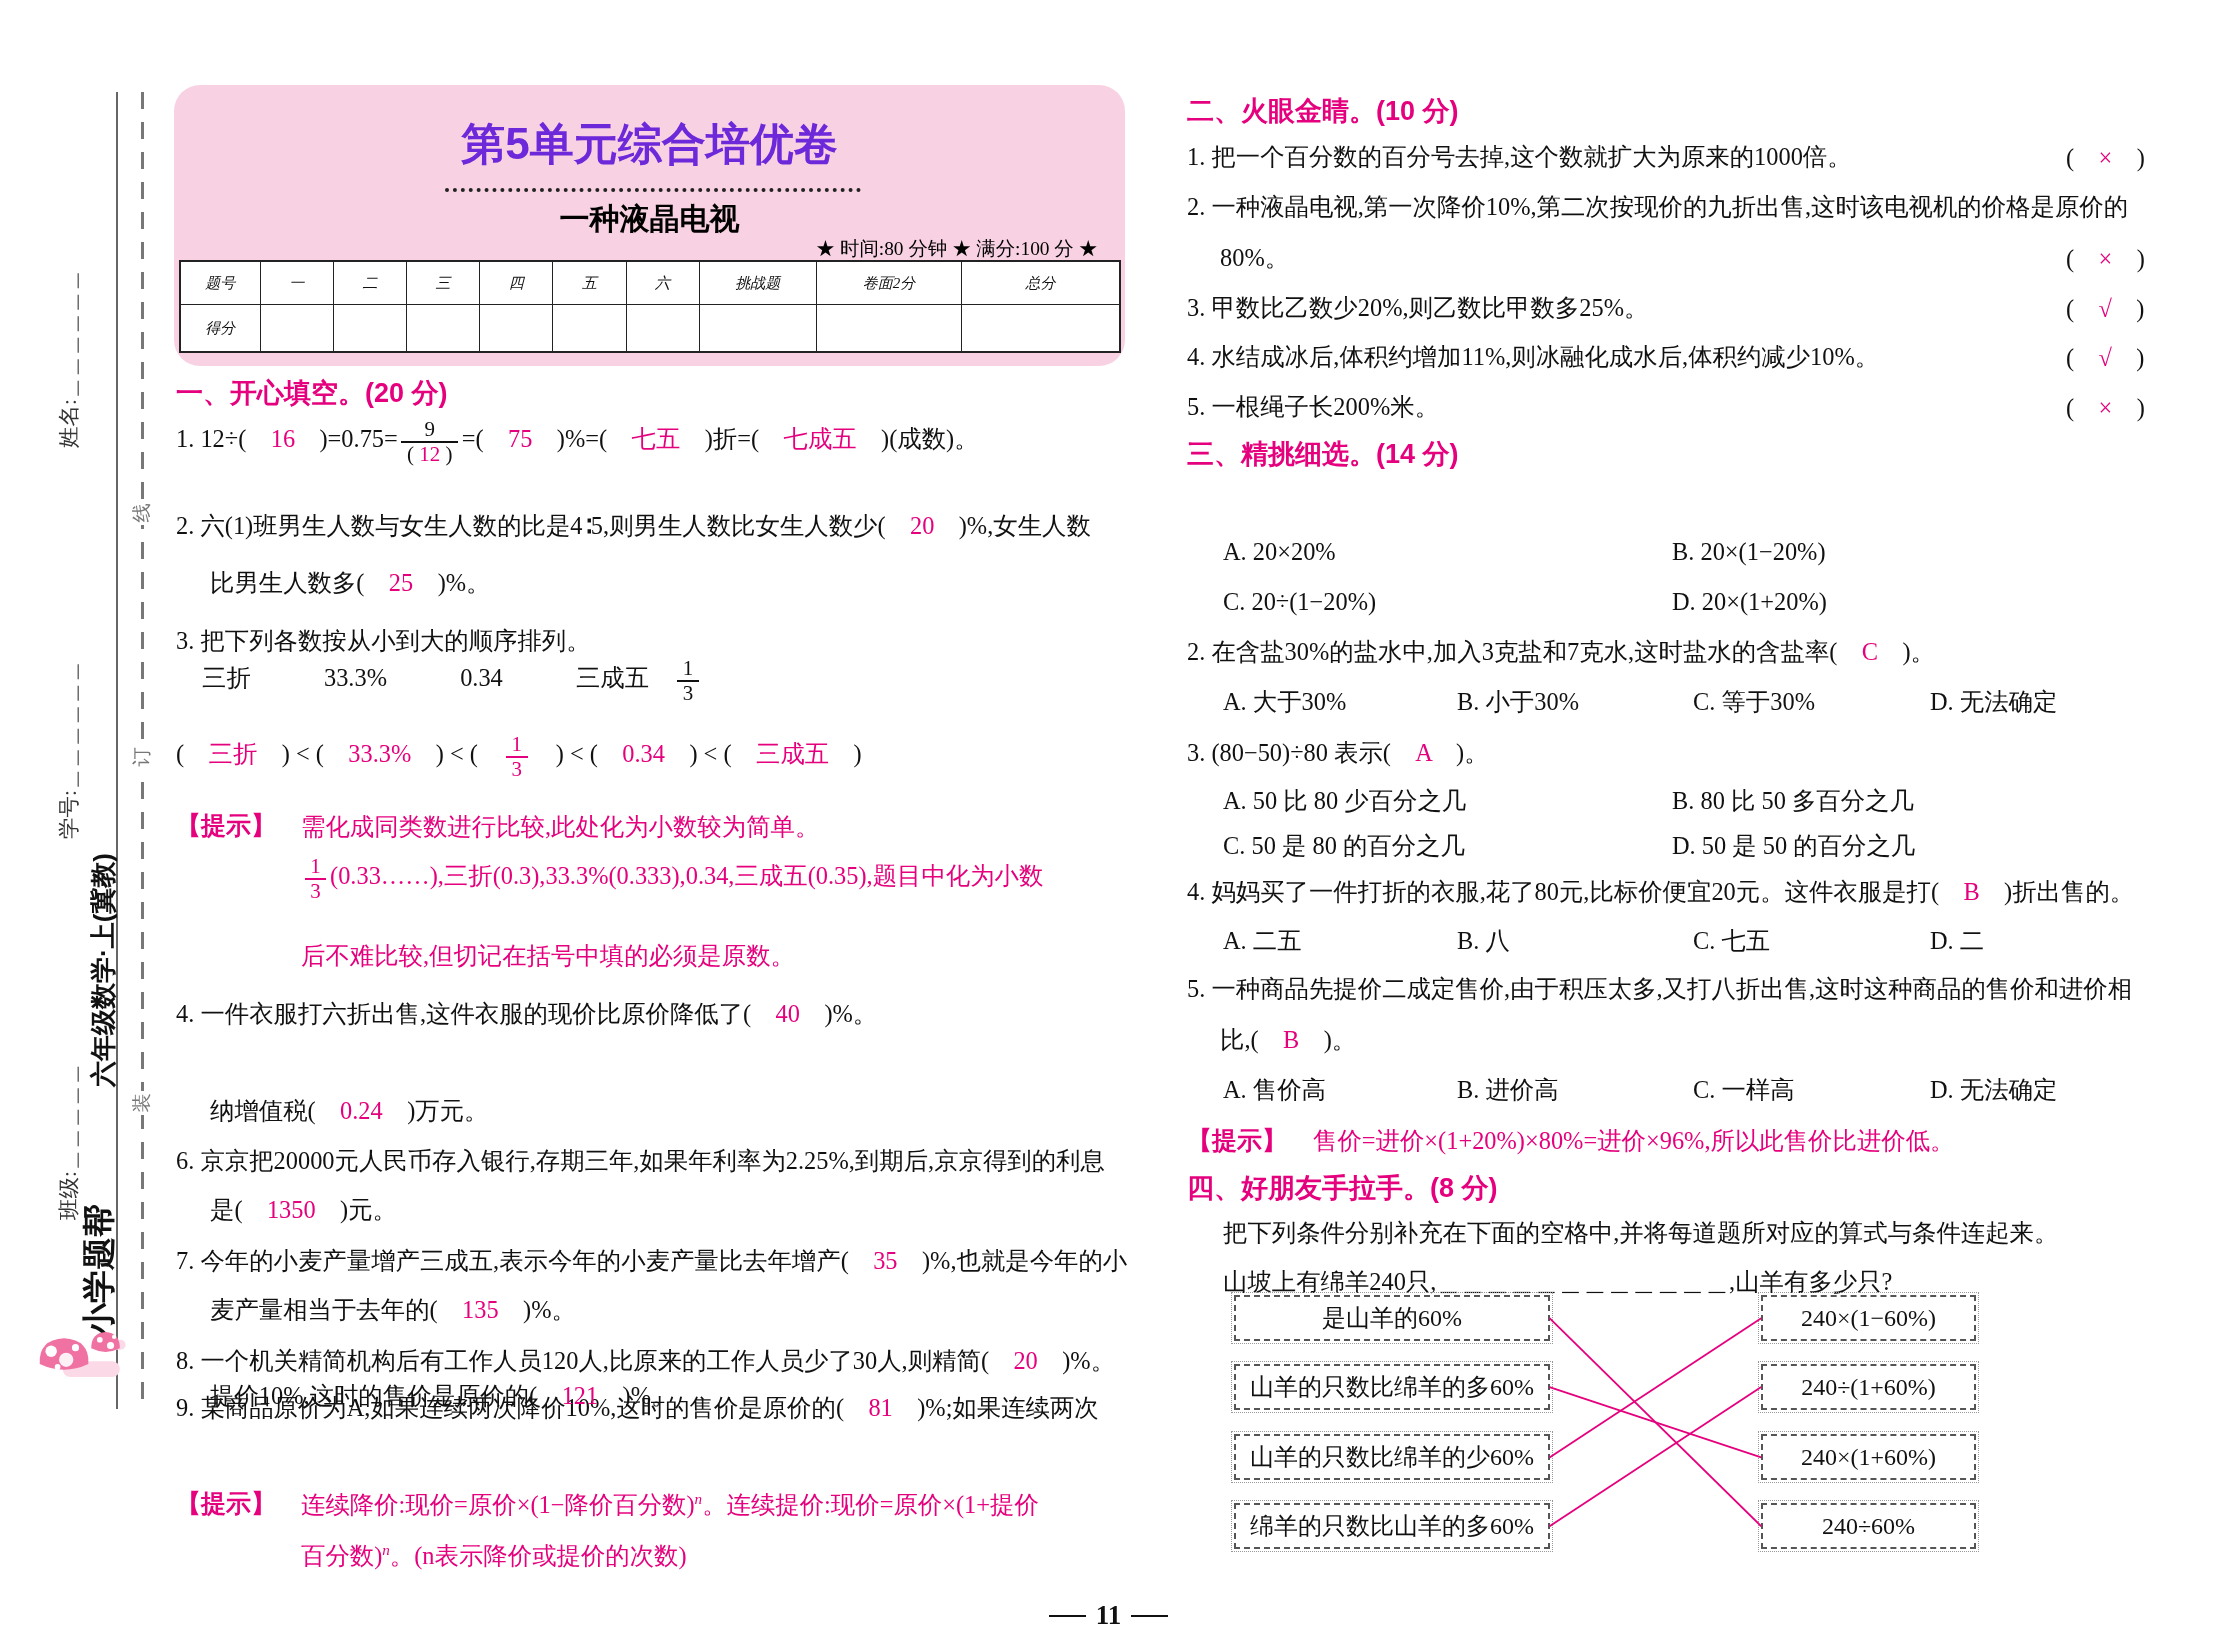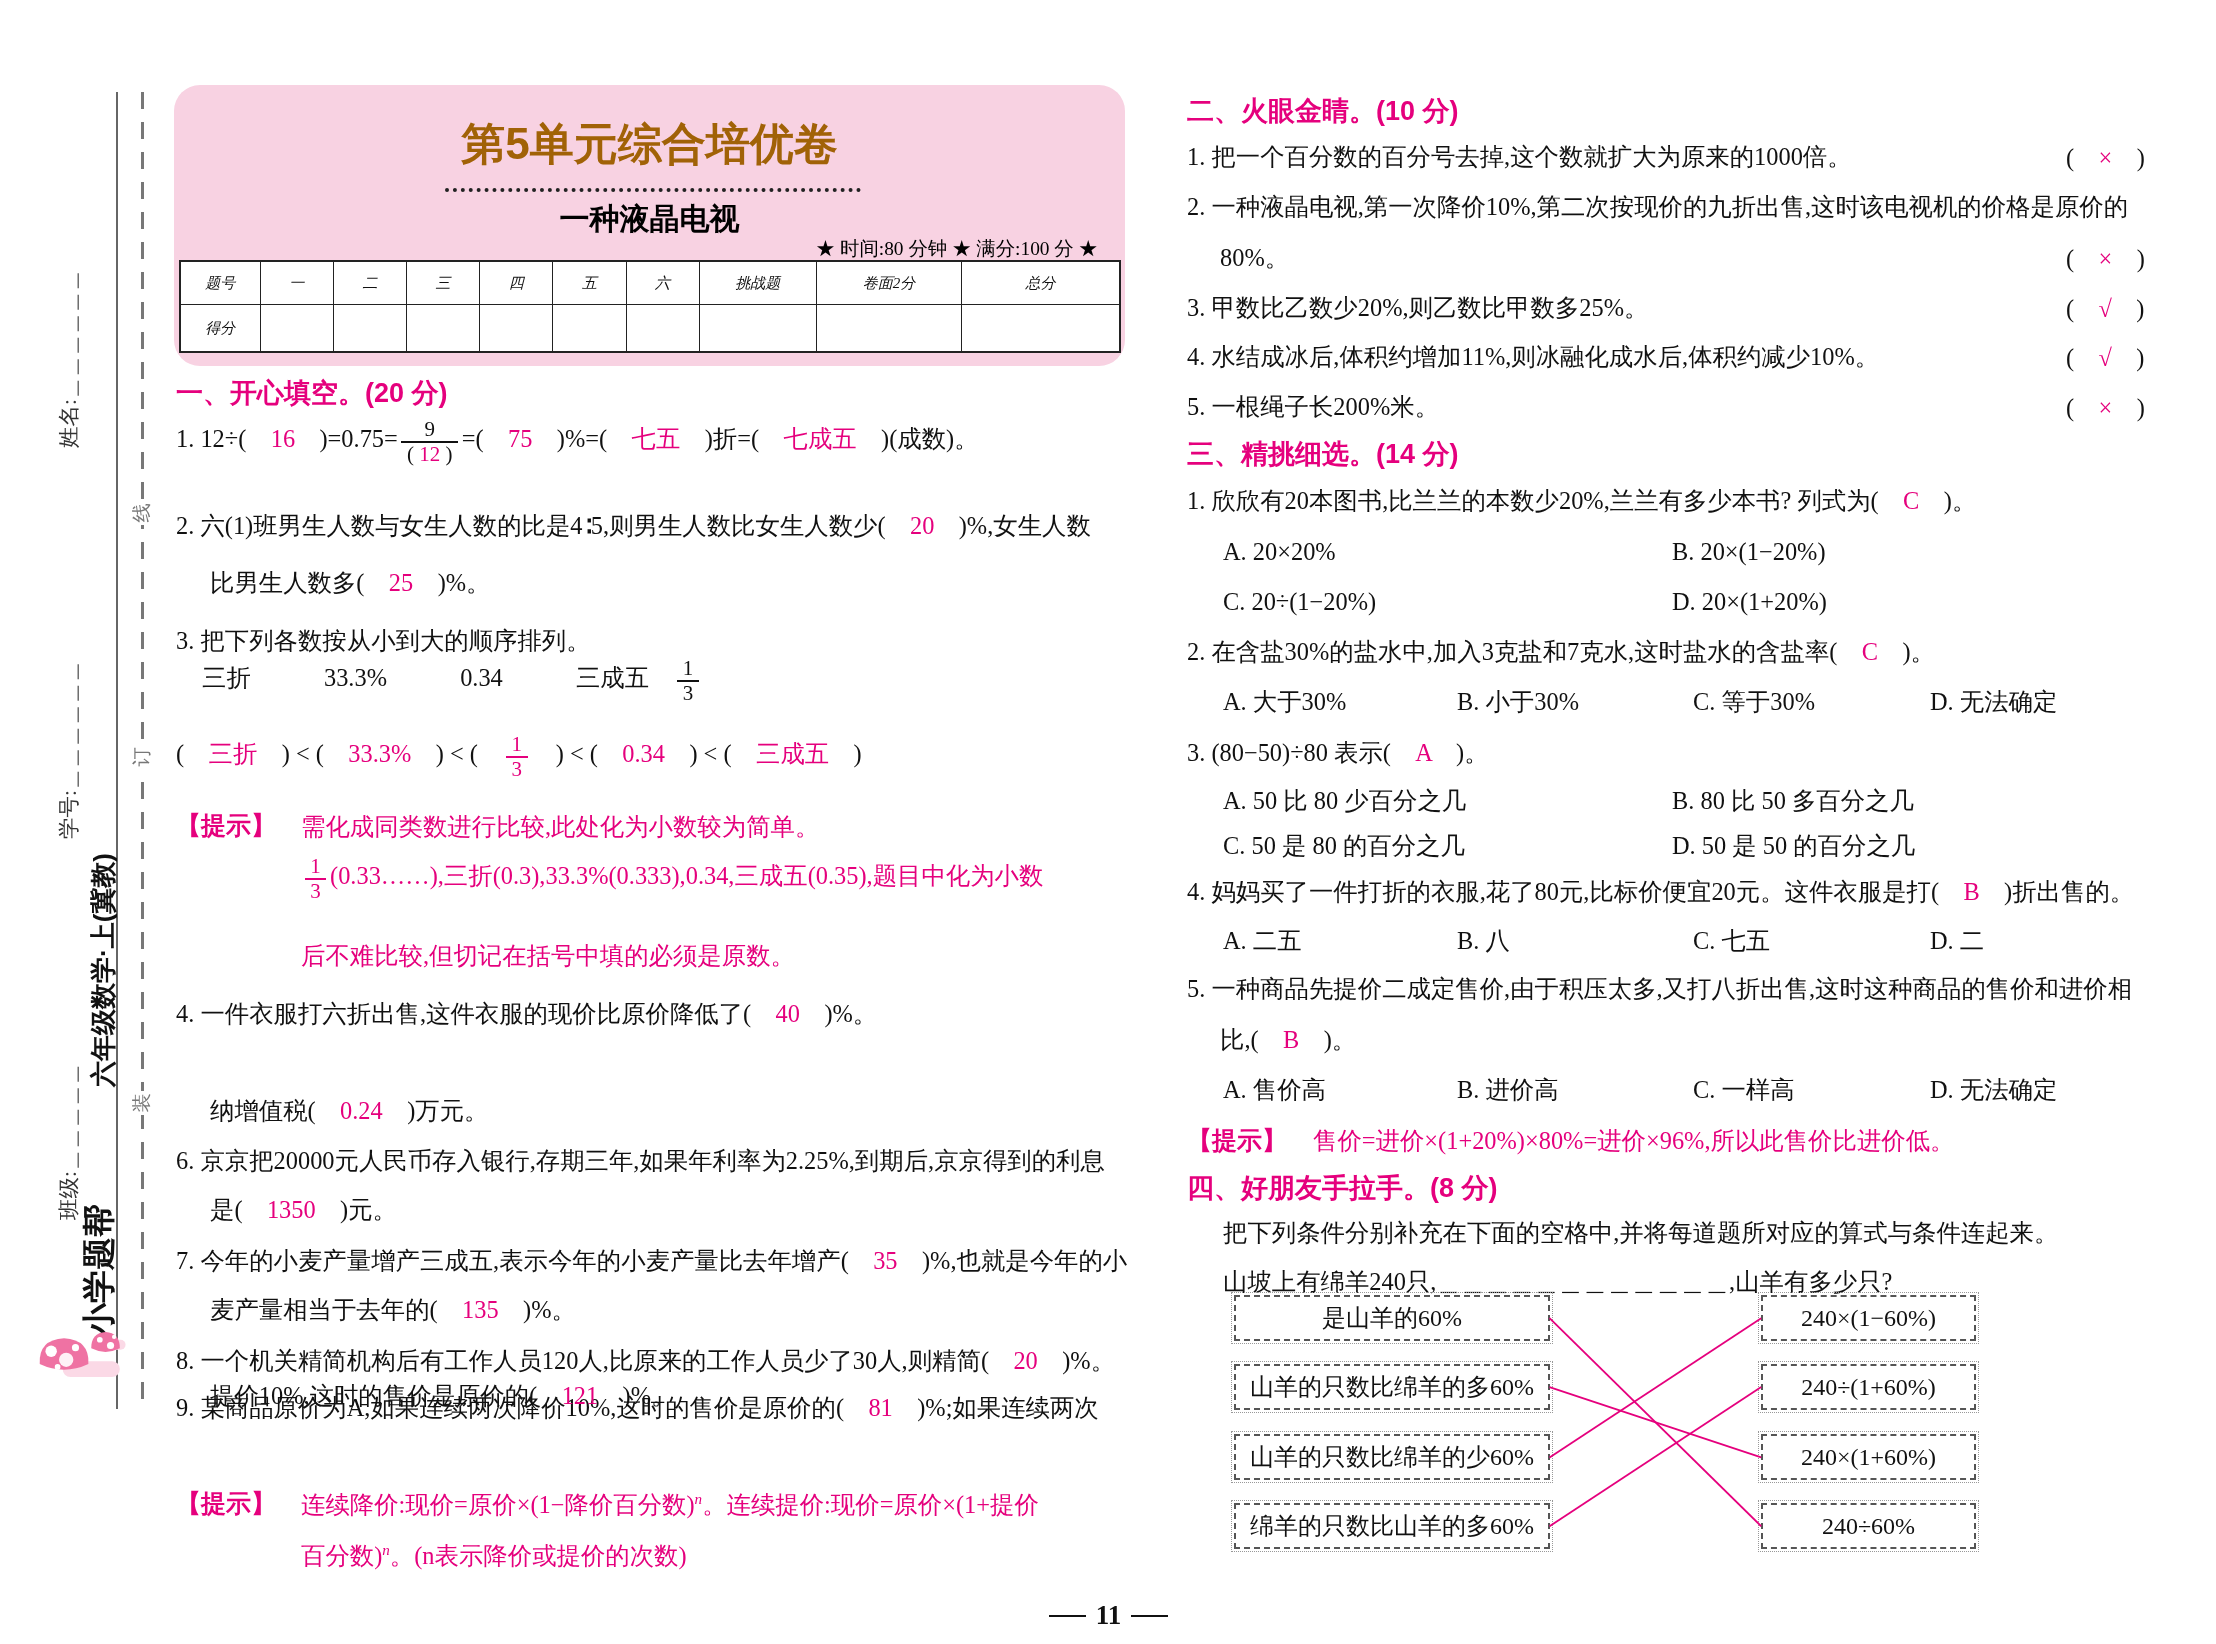--- a/index.html
+++ b/index.html
@@ -14,21 +14,21 @@
               font-weight:bold;font-size:25px;color:var(--accent);}
   .accent{color:var(--accent);}
   .sup{font-style:italic;font-size:0.62em;vertical-align:super;}
   .frac{display:inline-flex;flex-direction:column;align-items:center;vertical-align:middle;
         line-height:1.08;font-size:0.86em;margin:0 3.6px;}
   .frac .den{border-top:2.2px solid currentColor;padding:0 5.7px;}
   .frac .num{padding:0 2.9px;}
   
   .banner{position:absolute;left:174px;top:85px;width:951px;height:281px;background:#f8d2e2;border-radius:26px;}
   .paper-title{position:absolute;left:174px;top:115px;width:951px;text-align:center;
-               font-family:"Liberation Sans","DejaVu Sans",sans-serif;font-weight:bold;font-size:44px;color:#a16207;}
+               font-family:"Liberation Sans","DejaVu Sans",sans-serif;font-weight:bold;font-size:44px;color:#6d28d9;}
   .title-dots{position:absolute;left:445px;top:188px;width:416px;border-top:4.3px dotted #222;}
   .paper-subtitle{position:absolute;left:174px;top:199px;width:951px;text-align:center;
                   font-family:"Liberation Sans","DejaVu Sans",sans-serif;font-weight:bold;font-size:30px;color:#000;}
   .paper-meta{position:absolute;left:639px;top:235px;width:459px;text-align:right;font-size:19.4px;color:#000;}
   
   .score-table{position:absolute;left:179px;top:260px;width:938px;background:#fff;border:2.2px solid #222;
                display:grid;grid-template-columns:8.5% 7.8% 7.8% 7.8% 7.8% 7.8% 7.8% 12.5% 15.5% 16.7%;}
   .st-cell{border-right:1.4px solid #222;border-bottom:1.4px solid #222;height:42px;display:flex;
            align-items:center;justify-content:center;font-size:15px;font-style:italic;}
   .st-cell.lastcol{border-right:none;}
@@ -154,21 +154,20 @@
   <div class="line" style="left:1220px;top:243px">80%。</div>
   <div class="mark" style="left:2066px;top:243px">(　<span class="accent">×</span>　)</div>
   <div class="line" style="left:1187px;top:293px">3. 甲数比乙数少20%,则乙数比甲数多25%。</div>
   <div class="mark" style="left:2066px;top:293px">(　<span class="accent">√</span>　)</div>
   <div class="line" style="left:1187px;top:342px">4. 水结成冰后,体积约增加11%,则冰融化成水后,体积约减少10%。</div>
   <div class="mark" style="left:2066px;top:342px">(　<span class="accent">√</span>　)</div>
   <div class="line" style="left:1187px;top:392px">5. 一根绳子长200%米。</div>
   <div class="mark" style="left:2066px;top:392px">(　<span class="accent">×</span>　)</div>
 
   <div class="heading" style="left:1187px;top:436px">三、精挑细选。(14 分)</div>
-  <div class="line" style="left:1187px;top:486px">1. 欣欣有20本图书,比兰兰的本数少20%,兰兰有多少本书? 列式为(　<span class="accent">C</span>　)。</div>
   <div class="line" style="left:1223px;top:537px">A. 20×20%</div>
   <div class="line" style="left:1672px;top:537px">B. 20×(1−20%)</div>
   <div class="line" style="left:1223px;top:587px">C. 20÷(1−20%)</div>
   <div class="line" style="left:1672px;top:587px">D. 20×(1+20%)</div>
   <div class="line" style="left:1187px;top:637px">2. 在含盐30%的盐水中,加入3克盐和7克水,这时盐水的含盐率(　<span class="accent">C</span>　)。</div>
   <div class="line" style="left:1223px;top:687px">A. 大于30%</div>
   <div class="line" style="left:1457px;top:687px">B. 小于30%</div>
   <div class="line" style="left:1693px;top:687px">C. 等于30%</div>
   <div class="line" style="left:1930px;top:687px">D. 无法确定</div>
   <div class="line" style="left:1187px;top:738px">3. (80−50)÷80 表示(　<span class="accent">A</span>　)。</div>

